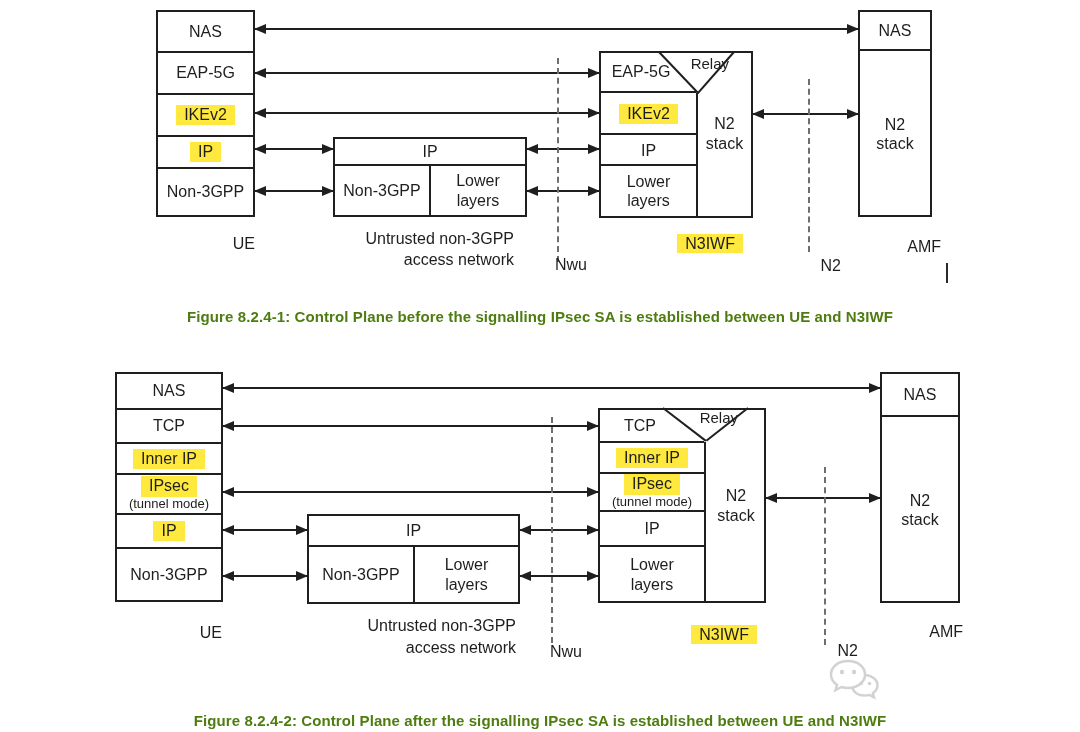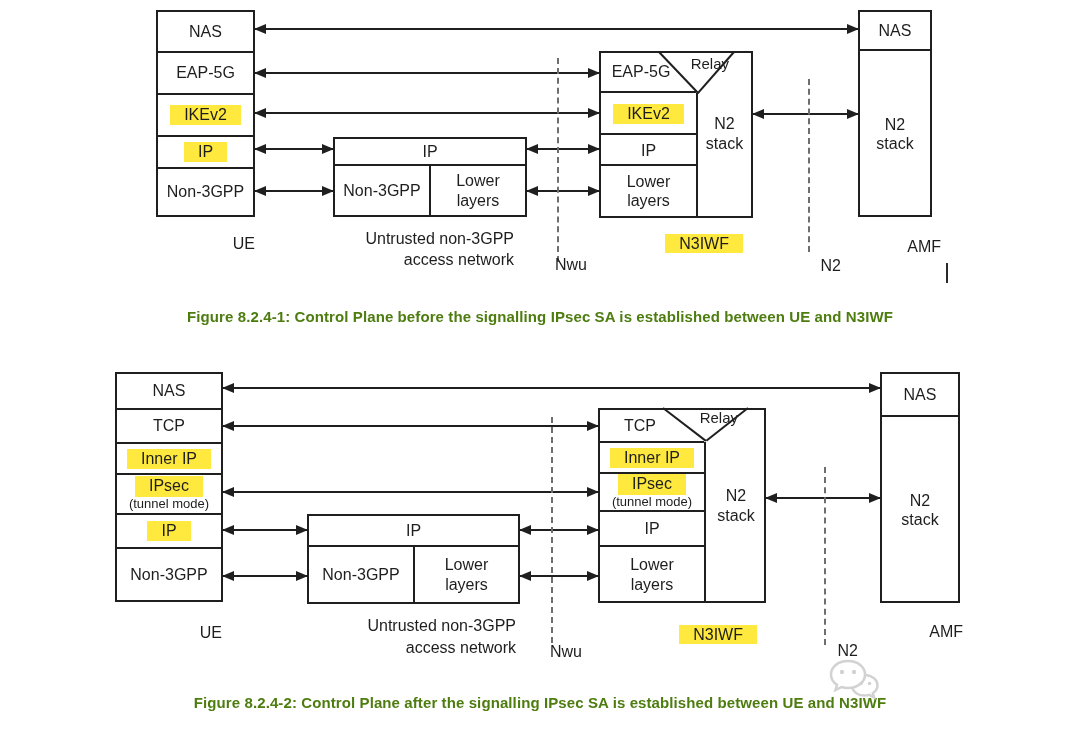--- a/index.html
+++ b/index.html
@@ -13,21 +13,21 @@
   .hline{position:absolute;height:2px;background:#1f1f1f;}
   .vline{position:absolute;width:2px;background:#1f1f1f;}
   .slant{position:absolute;height:2px;background:#1f1f1f;transform-origin:0 50%;}
   .arr{position:absolute;height:2px;background:#1f1f1f;}
   .arr::before,.arr::after{content:"";position:absolute;width:0;height:0;top:-4px;
        border-top:5px solid transparent;border-bottom:5px solid transparent;}
   .arr::before{left:-1px;border-right:12px solid #1f1f1f;}
   .arr::after{right:-1px;border-left:12px solid #1f1f1f;}
   .dash{position:absolute;width:0;border-left:2px dashed #6e6e6e;}
   .lbl{position:absolute;text-align:right;white-space:nowrap;}
-  .hl{background:var(--highlight,#ffe93e);padding:1px 14px;}
+  .hl{background:var(--highlight,#ffe93e);padding:1px 8px;}
   .small{font-size:13px;}
   .wrap{display:inline-block;line-height:1.2;}
   .w52{width:52px;}
   .w46{width:46px;}
   .cap{position:absolute;left:0;width:1080px;text-align:center;font-weight:bold;
        font-size:15px;letter-spacing:.1px;color:#4d7c0f;}
   .relay{font-size:15px;}
   #watermark{position:absolute;left:828px;top:654px;width:250px;height:50px;z-index:5;
        display:flex;align-items:center;}
   #watermark .wmtext{font-size:27px;font-weight:bold;color:#d7d7d7;letter-spacing:2px;
@@ -211,21 +211,21 @@
     <div class="arr" style="left:520px;top:529px;width:78px"></div>
     <div class="arr" style="left:223px;top:575px;width:84px"></div>
     <div class="arr" style="left:520px;top:575px;width:78px"></div>
     <div class="arr" style="left:766px;top:497px;width:114px"></div>
 
     <div class="dash" style="left:551px;top:417px;height:226px"></div>
     <div class="dash" style="left:824px;top:467px;height:178px"></div>
     <div class="lbl" style="left:522px;top:643px;width:60px">Nwu</div>
     <div class="lbl" style="left:798px;top:642px;width:60px">N2</div>
 
-    <div class="cap" style="top:694px">Figure 8.2.4-2: Control Plane after the signalling IPsec SA is established between UE and N3IWF</div>
+    <div class="cap" style="top:712px">Figure 8.2.4-2: Control Plane after the signalling IPsec SA is established between UE and N3IWF</div>
   </div>
 
   <div id="watermark">
     <svg width="52" height="44" viewBox="0 0 52 44">
       <g fill="none" stroke="#d2d2d2" stroke-width="2.5">
         <path d="M20 4 C10 4 3 10 3 17.5 C3 22 5.5 25.5 9 27.8 L7.5 33 L13.5 30 C15.5 30.6 17.7 31 20 31 C30 31 37 25 37 17.5 C37 10 30 4 20 4 Z"></path>
         <path d="M38 18 C44.5 18.6 49.5 23 49.5 28.2 C49.5 31.5 47.6 34.3 44.8 36.2 L46 40.3 L41.2 37.9 C39.7 38.4 38 38.6 36.3 38.6 C30.5 38.6 25.7 35.5 24.3 31.2"></path>
       </g>
       <g fill="#d2d2d2">
         <circle cx="14" cy="15" r="2.2"></circle>

